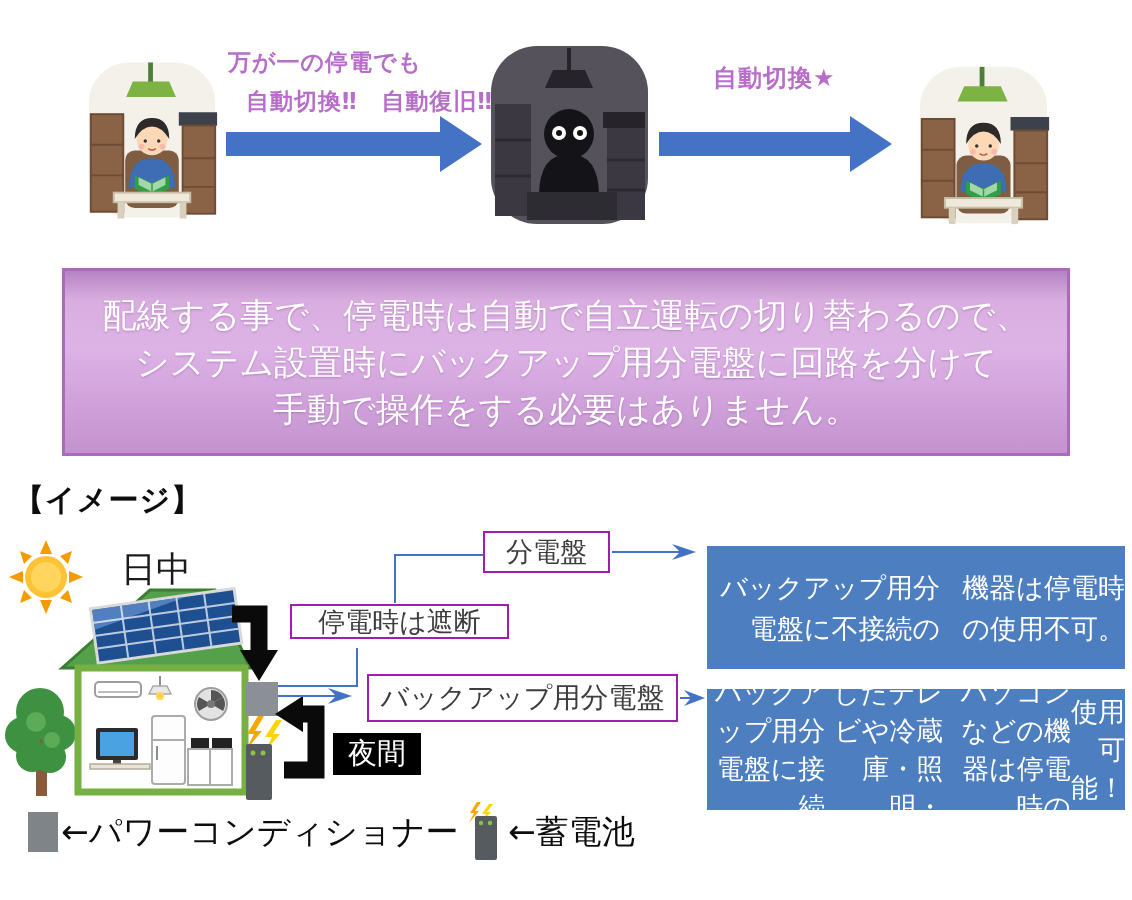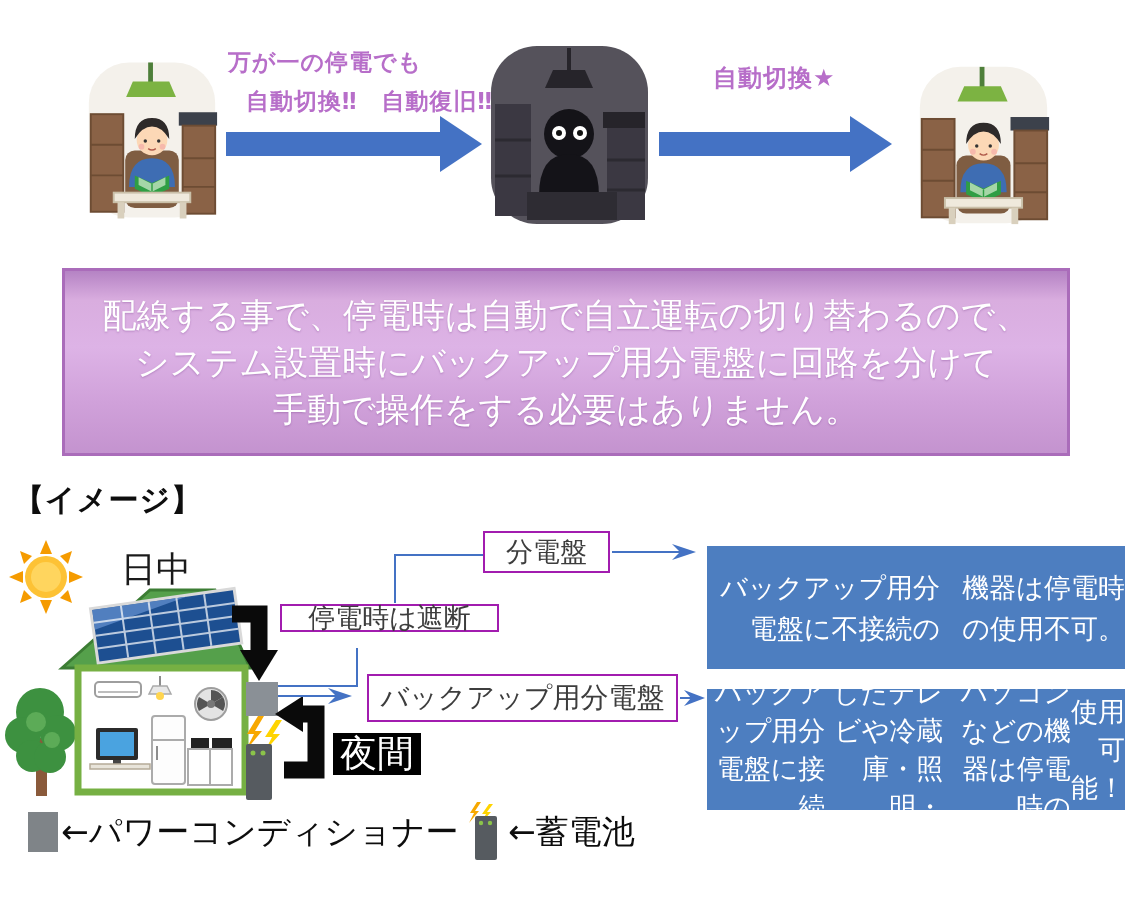--- a/index.html
+++ b/index.html
@@ -50,21 +50,21 @@
     background:#4d7ec0; color:#ffffff;
     font-family:"DejaVu Serif","Liberation Serif",serif;
     display:flex; flex-direction:row; justify-content:center; align-items:center;
     text-align:right; z-index:3;margin-top:44px;
   }
   .ibox-1 { top:502px; height:123px; font-size:27px; line-height:41px; }
   .ibox-2 { top:645px; height:121px; font-size:27px; line-height:38px; }
 
   .night-label {
     position:absolute; left:333px; top:733px; width:88px; height:42px;
-    background:#000000; color:#ffffff; font-size:37px;
+    background:#000000; color:#ffffff; font-size:29px;
     display:flex; align-items:center; justify-content:center; z-index:4;
   }
 
   
   .legend-square {
     position:absolute; left:28px; top:812px; width:30px; height:40px;
     background:#7f8488; z-index:3;
   }
   .legend-text {
     position:absolute; font-size:33px; color:#0d0d0d; white-space:nowrap; z-index:3;
@@ -298,21 +298,21 @@
   <div class="message-box">
     <div>配線する事で、停電時は自動で自立運転の切り替わるので、</div>
     <div>システム設置時にバックアップ用分電盤に回路を分けて</div>
     <div>手動で操作をする必要はありません。</div>
   </div>
 
   <div class="section-heading">【イメージ】</div>
   <div class="daytime-label">日中</div>
 
   <div class="wbox" style="left:483px;top:531px;width:127px;height:42px;">分電盤</div>
-  <div class="wbox" style="left:280px;top:604px;width:219px;height:28px;">停電時は遮断</div>
+  <div class="wbox" style="left:290px;top:604px;width:219px;height:35px;">停電時は遮断</div>
   <div class="wbox" style="left:367px;top:674px;width:311px;height:48px;font-size:28px;">バックアップ用分電盤</div>
 
   <div class="ibox ibox-1">
     <div>バックアップ用分電盤に不接続の</div>
     <div>機器は停電時の使用不可。</div>
   </div>
   <div class="ibox ibox-2">
     <div>バックアップ用分電盤に接続</div>
     <div>したテレビや冷蔵庫・照明・</div>
     <div>パソコンなどの機器は停電時の</div>

